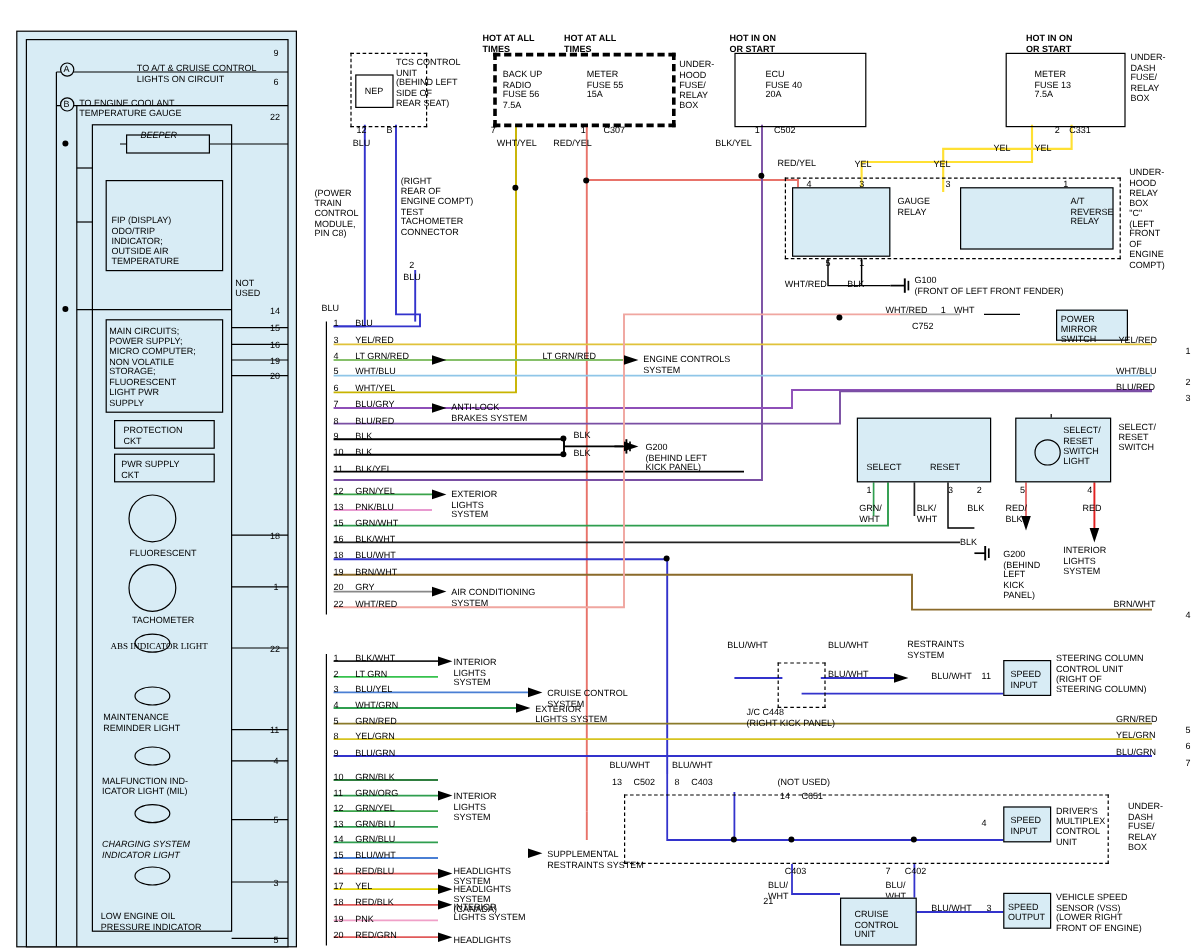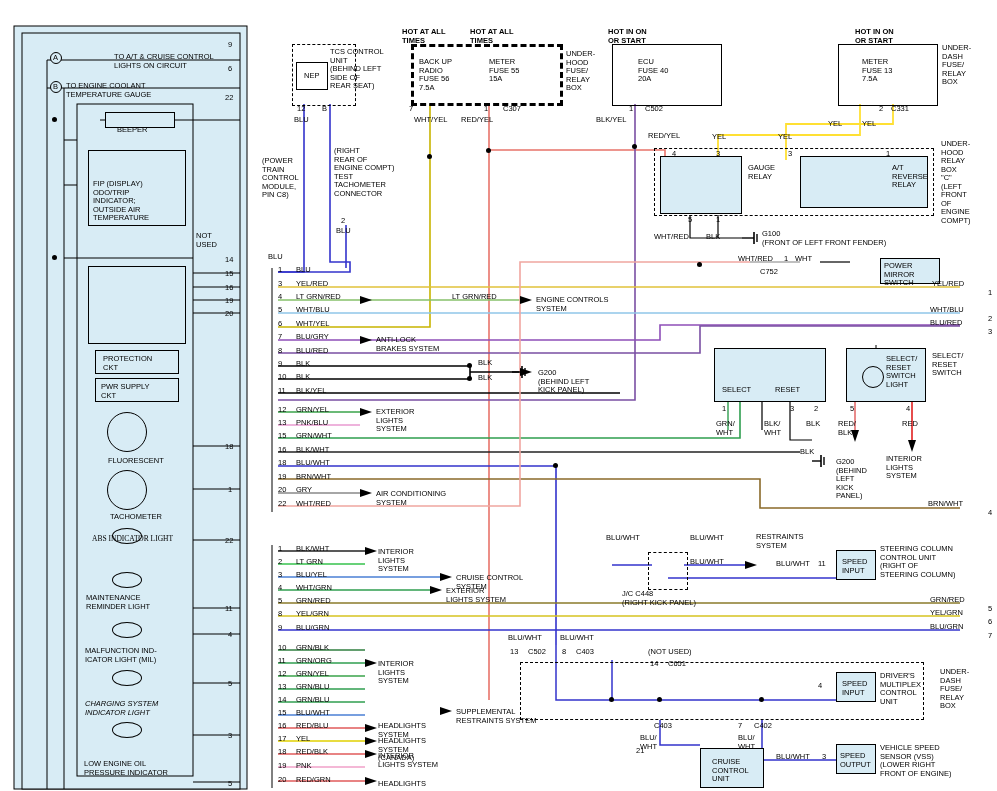--- a/index.html
+++ b/index.html
@@ -175,33 +175,41 @@
   <div class="lbl" style="left:66px;top:53px;margin-left:48px;">TO A/T &amp; CRUISE CONTROL
 LIGHTS ON CIRCUIT</div>
   <div class="lbl" style="left:66px;top:82px;">TO ENGINE COOLANT
 TEMPERATURE GAUGE</div>
   <div class="circ" style="left:50px;top:52px;width:12px;height:12px;"></div>
   <div class="lbl" style="left:53px;top:54px;">A</div>
   <div class="circ" style="left:50px;top:81px;width:12px;height:12px;"></div>
   <div class="lbl" style="left:53px;top:83px;">B</div>
 
   <div class="box fillblue" style="left:105px;top:112px;width:70px;height:16px;"></div>
-  <div class="lbl" style="left:117px;top:126px;">BEEPER</div>
+  <div class="lbl" style="left:117px;top:109px;font-style:italic;">BEEPER</div>
 
   <div class="box fillblue" style="left:88px;top:150px;width:98px;height:76px;"></div>
   <div class="lbl" style="left:93px;top:180px;">FIP (DISPLAY)
 ODO/TRIP
 INDICATOR;
 OUTSIDE AIR
 TEMPERATURE</div>
 
   <div class="lbl" style="left:196px;top:232px;">NOT
 USED</div>
 
   <div class="box fillblue" style="left:88px;top:266px;width:98px;height:78px;"></div>
+  <div class="lbl" style="left:91px;top:272px;">MAIN CIRCUITS;
+POWER SUPPLY;
+MICRO COMPUTER;
+NON VOLATILE
+STORAGE;
+FLUORESCENT
+LIGHT PWR
+SUPPLY</div>
 
   <div class="box fillblue" style="left:95px;top:350px;width:84px;height:24px;"></div>
   <div class="lbl" style="left:103px;top:355px;">PROTECTION
 CKT</div>
   <div class="box fillblue" style="left:95px;top:378px;width:84px;height:24px;"></div>
   <div class="lbl" style="left:101px;top:383px;">PWR SUPPLY
 CKT</div>
 
   <div class="circ" style="left:107px;top:412px;width:40px;height:40px;"></div>
   <div class="lbl" style="left:108px;top:457px;">FLUORESCENT</div>

